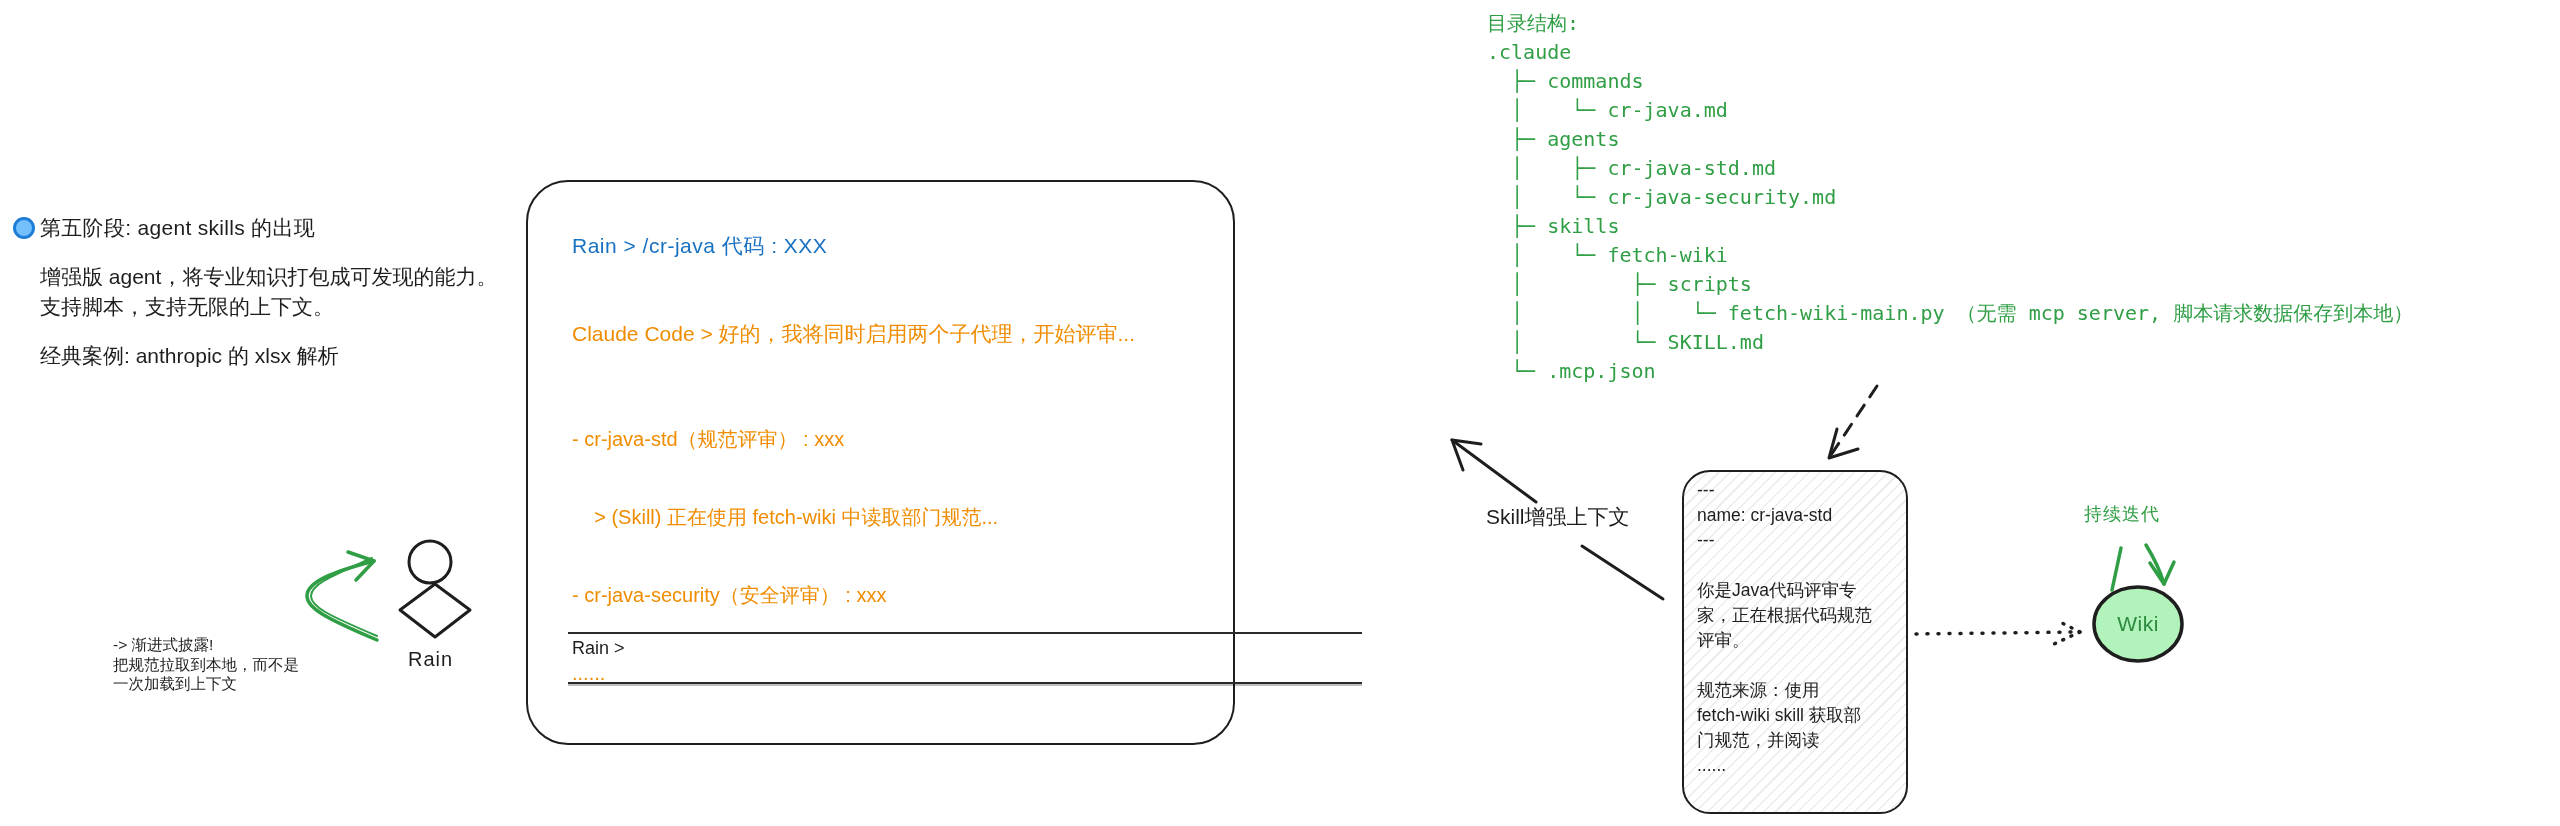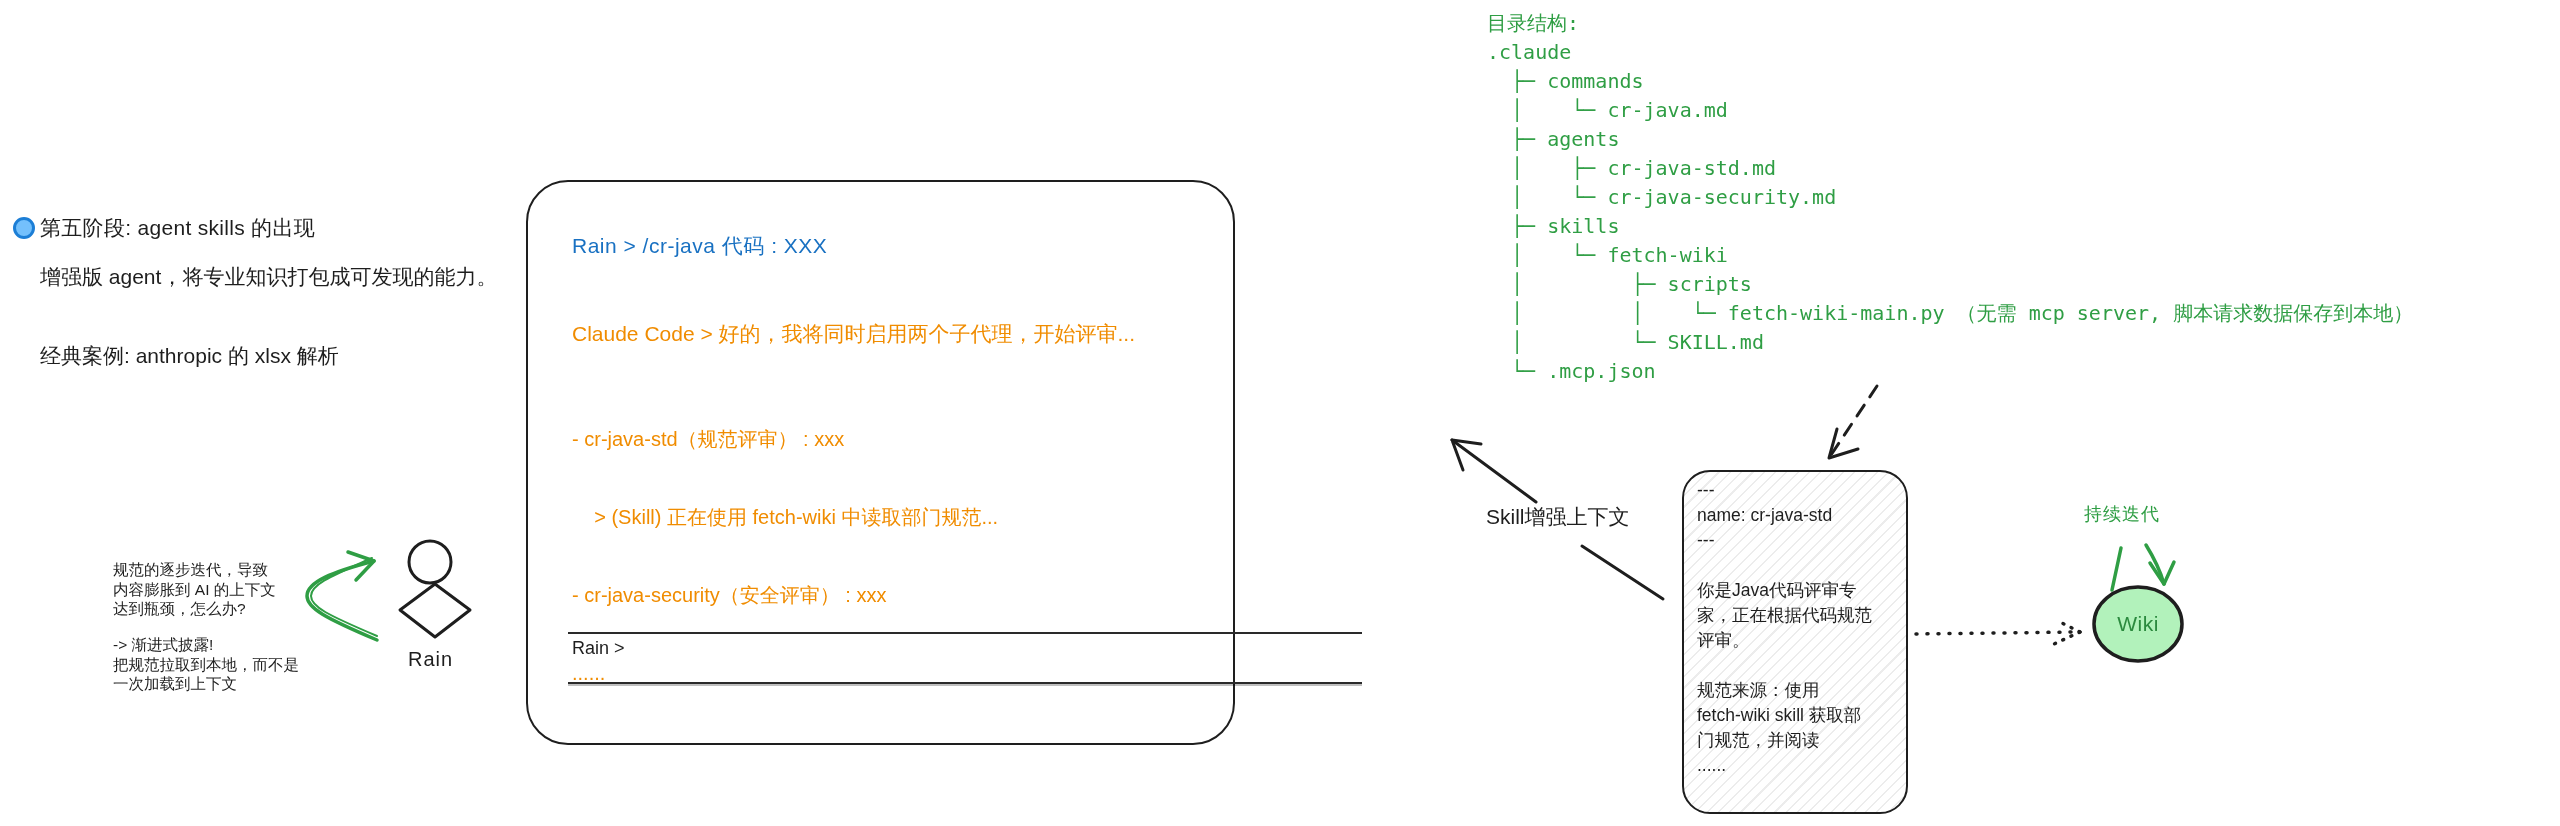--- a/index.html
+++ b/index.html
@@ -96,26 +96,24 @@
       <path d="M 2121 548 L 2112 590"></path>
       <path d="M 2146 545 Q 2159 566 2164 584"></path>
       <path d="M 2164 584 L 2150 563 M 2164 584 L 2174 562"></path>
     </g>
   </svg>
 
   <div class="abs bullet"></div>
   <div class="abs phase-title">第五阶段: agent skills 的出现</div>
   <div class="abs phase-body">
     <div>增强版 agent，将专业知识打包成可发现的能力。</div>
+    <div>支持脚本，支持无限的上下文。</div>
   </div>
   <div class="abs phase-case">经典案例: anthropic 的 xlsx 解析</div>
 
-  <div class="abs iter-note iter-p1">规范的逐步迭代，导致
-内容膨胀到 AI 的上下文
-达到瓶颈，怎么办?</div>
   <div class="abs iter-note iter-p2">-&gt; 渐进式披露!
 把规范拉取到本地，而不是
 一次加载到上下文</div>
   <div class="abs person-label">Rain</div>
 
   <div class="abs terminal">
     <div class="inner">
       <div class="t-user">Rain &gt; /cr-java 代码 : XXX</div>
       <div class="t-assistant">Claude Code &gt; 好的，我将同时启用两个子代理，开始评审...</div>
       <div class="t-log">

